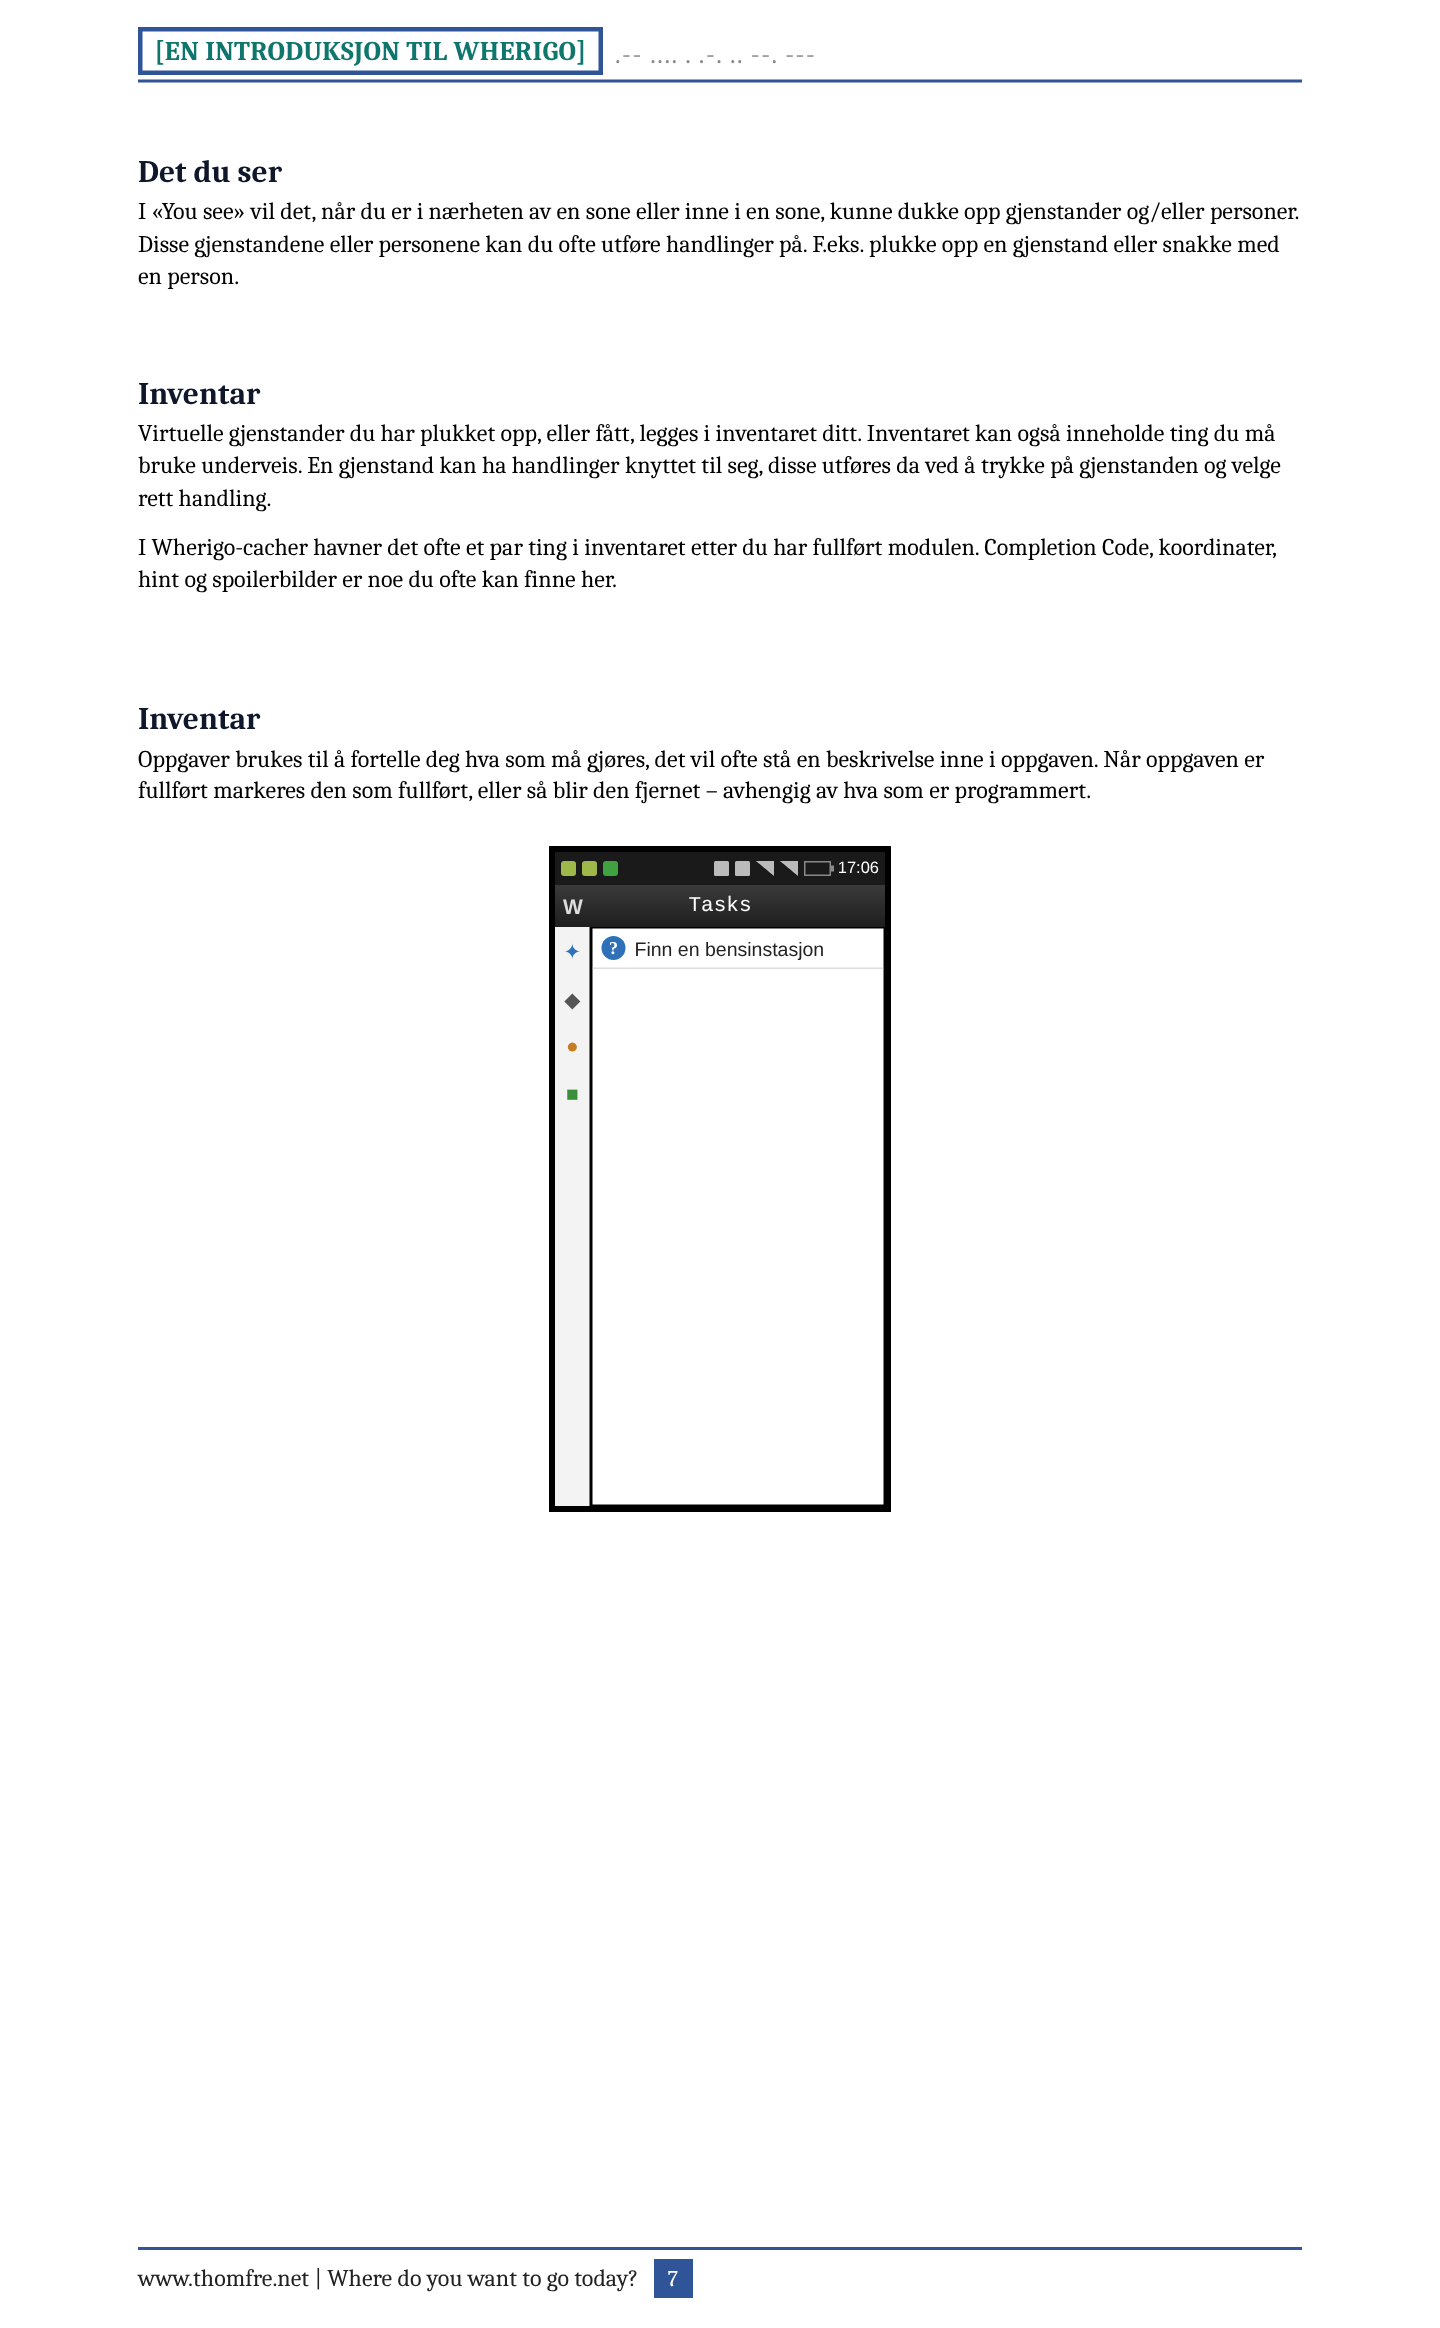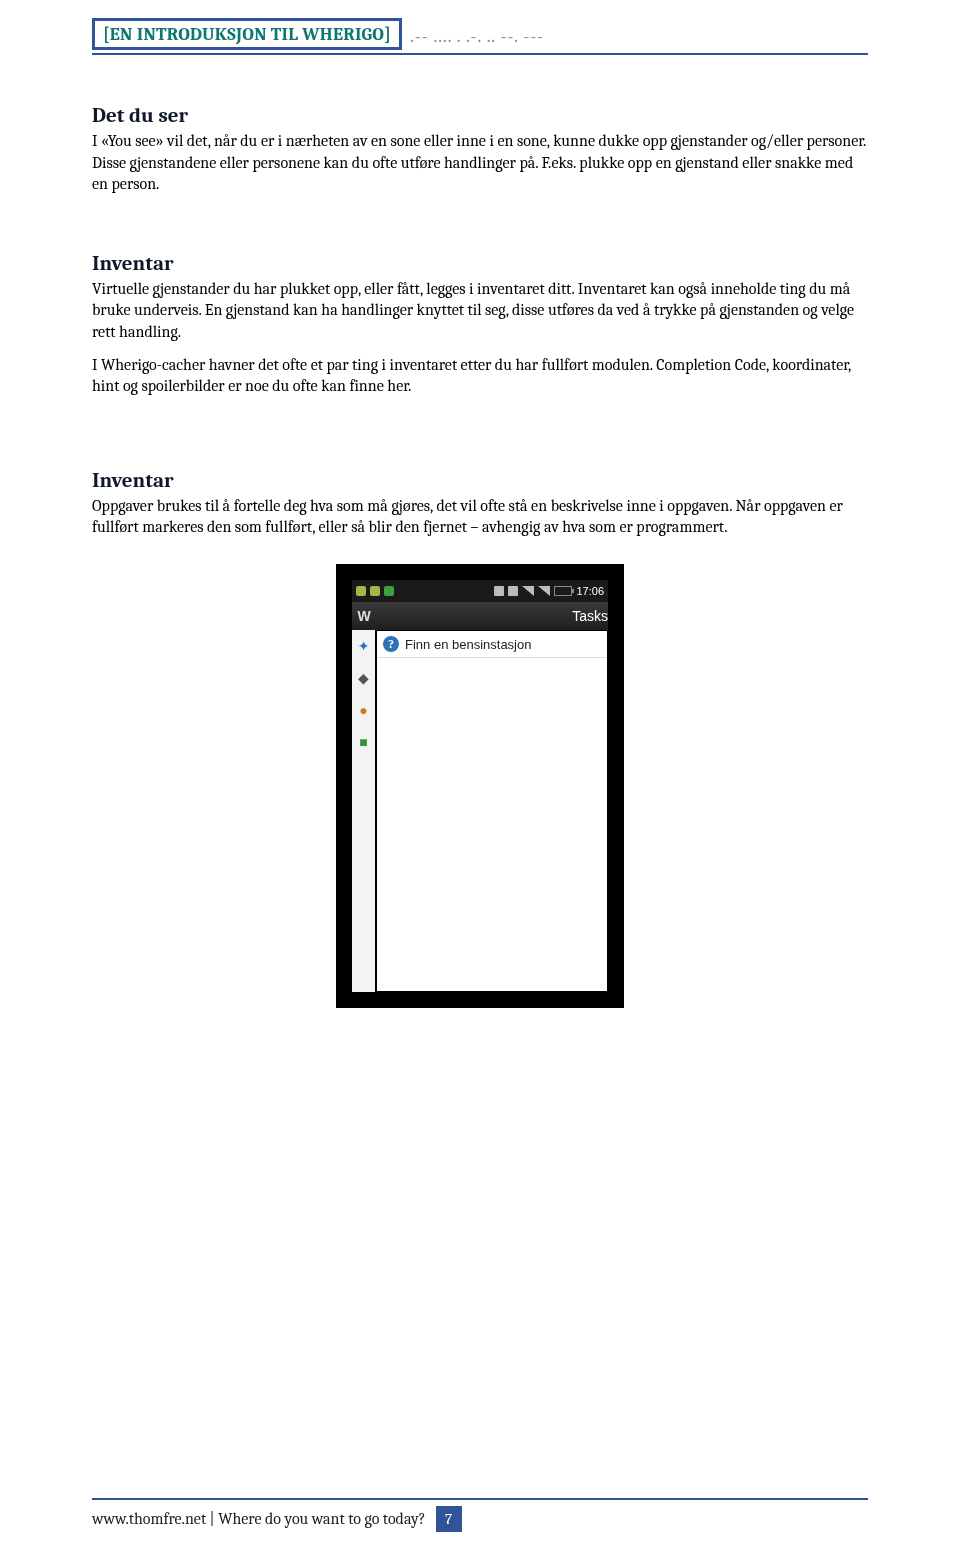--- a/index.html
+++ b/index.html
@@ -40,24 +40,24 @@
     font-size: 16px;
     line-height: 1.33;
     color: #000;
     margin-bottom: 24px;
   }
   .gap-large { height: 32px; }
   .gap-huge  { height: 46px; }
   
   .phone-wrap { width: 100%; display: flex; justify-content: center; margin-top: 26px; }
   .phone {
-    width: 288px;
+    width: 228px;
     height: 444px;
     background: #000;
-    padding: 16px;
+    padding: 4px;
     position: relative;
   }
   .phone-inner {
     width: 100%; height: 100%;
     background: #000;
     display: flex; flex-direction: column;
   }
   .statusbar {
     height: 22px;
     background: #1a1a1a;
@@ -91,21 +91,21 @@
     font-size: 14px;
     display: flex;
     align-items: center;
     position: relative;
   }
   .titlebar .tleft {
     width: 24px; height: 100%; display: flex; align-items: center; justify-content: center;
     color: #ddd; font-weight: 700;
   }
   .titlebar .tcenter {
-    position: absolute; left: 0; right: 0; text-align: right;
+    position: absolute; left: 0; right: 0; text-align: center; font-family: Liberation Mono, monospace;
   }
   .list-area {
     display: flex;
     flex: 1;
     background: #000;
   }
   .side-strip {
     width: 24px;
     background: #f3f3f3;
     border-right: 1px solid #000;

